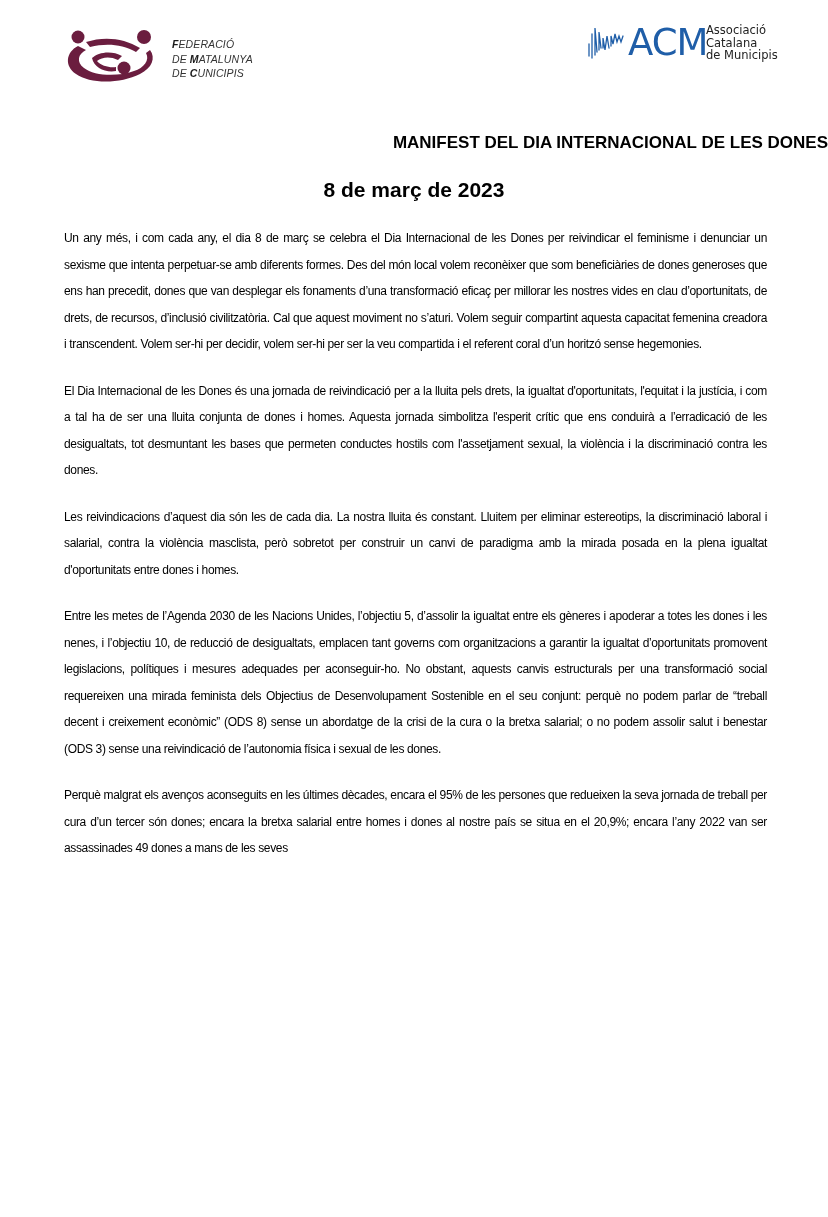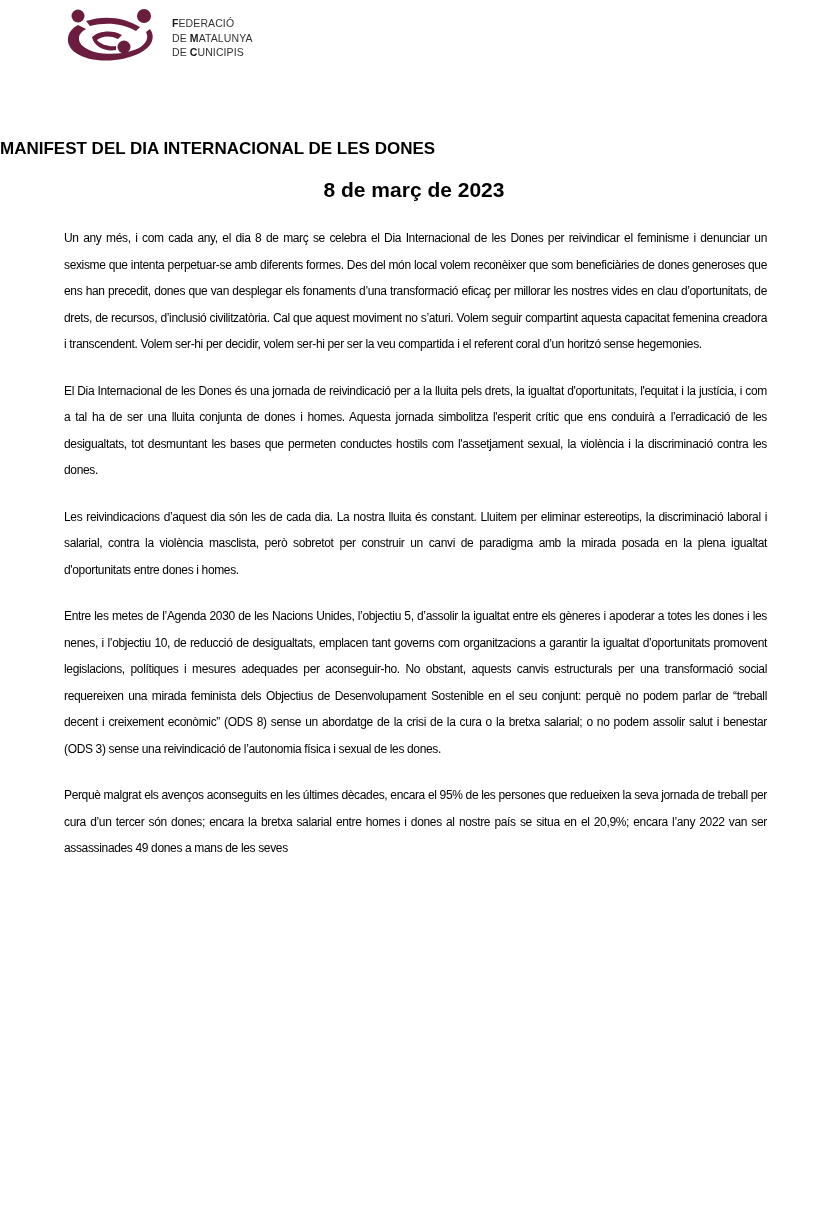--- a/index.html
+++ b/index.html
@@ -1,30 +1,30 @@
 <!DOCTYPE html>
 <html><head>
 <meta charset="utf-8">
 <style>
   html, body { margin: 0; padding: 0; background: #ffffff; }
   body { width: 828px; height: 1217px; overflow: hidden; position: relative;
          font-family: "Liberation Sans", sans-serif; color: #000; }
   .header { position: absolute; top: 0; left: 0; width: 828px; height: 90px; }
-  .fmc-logo { position: absolute; left: 64px; top: 7px; width: 200px; height: 60px; }
+  .fmc-logo { position: absolute; left: 64px; top: 28px; width: 200px; height: 60px; font-style: italic; }
   .fmc-mark { position: absolute; left: 0; top: 0; }
   .fmc-text { position: absolute; left: 108px; top: 9px; font-size: 10.5px; line-height: 14.5px;
               color: #333; letter-spacing: 0.1px; font-family: "Liberation Sans", sans-serif; }
   .fmc-text b { font-weight: bold; color: #1a1a1a; }
   .acm-logo { position: absolute; left: 586px; top: 18px; width: 200px; height: 54px; }
   .acm-mark { position: absolute; left: 0; top: 4px; }
   .acm-abbr { position: absolute; left: 42px; top: 5px; font-size: 37px; color: #1f5ea8;
               font-family: "DejaVu Sans", sans-serif; letter-spacing: -1px; line-height: 40px; }
   .acm-name { position: absolute; left: 120px; top: 6px; font-size: 11.5px; line-height: 12.5px; color: #222;
               font-family: "DejaVu Sans", sans-serif; }
-  .title { position: absolute; top: 139px; left: 0; width: 828px; text-align: left;
+  .title { position: absolute; top: 133px; left: 0; width: 828px; text-align: right;
            font-weight: bold; font-size: 17px; }
   .date { position: absolute; top: 178px; left: 0; width: 828px; text-align: center;
           font-weight: bold; font-size: 21px; }
   .content { position: absolute; left: 64px; top: 225px; width: 703px; }
   .content p { margin: 0 0 20px 0; font-size: 12px; line-height: 26.5px; text-align: justify;
                letter-spacing: -0.35px; word-spacing: 0px; font-family: "Liberation Sans", sans-serif; }
 </style>
 </head>
 <body>
 
@@ -40,20 +40,38 @@
         <path d="M28 30 C34 24, 48 22, 58 28 L54 32 C46 28, 38 29, 33 33 C37 38, 46 40, 52 39 L52 43 C42 45, 30 40, 28 30 Z"></path>
       </g>
     </svg>
     <div class="fmc-text">
       <div><b>F</b><span>EDERACIÓ</span></div>
       <div><span>DE </span><b>M</b><span>ATALUNYA</span></div>
       <div><span>DE </span><b>C</b><span>UNICIPIS</span></div>
     </div>
   </div>
 
+  <div class="acm-logo">
+    <svg class="acm-mark" width="40" height="40" viewBox="0 0 40 40">
+      <g stroke="#1f5ea8" stroke-width="1.3" fill="none" stroke-linecap="round">
+        <path d="M3 34 L3 22"></path>
+        <path d="M6 36 L6 12"></path>
+        <path d="M9 33 L9 6 L11 30"></path>
+        <path d="M13 28 L13 10 L15 26"></path>
+        <path d="M17 26 L17 16 L19 28 L21 14 L23 26"></path>
+        <path d="M25 24 L25 14 L27 22 L29 12 L31 20 L33 14 L35 20 L37 14"></path>
+      </g>
+    </svg>
+    <div class="acm-abbr">ACM</div>
+    <div class="acm-name">
+      <div>Associació</div>
+      <div>Catalana</div>
+      <div>de Municipis</div>
+    </div>
+  </div>
 </div>
 
 <div class="title">MANIFEST DEL DIA INTERNACIONAL DE LES DONES</div>
 <div class="date">8 de març de 2023</div>
 
 <div class="content">
   <p>Un any més, i com cada any, el dia 8 de març se celebra el Dia Internacional de les Dones per reivindicar el feminisme i denunciar un sexisme que intenta perpetuar-se amb diferents formes. Des del món local volem reconèixer que som beneficiàries de dones generoses que ens han precedit, dones que van desplegar els fonaments d’una transformació eficaç per millorar les nostres vides en clau d’oportunitats, de drets, de recursos, d’inclusió civilitzatòria. Cal que aquest moviment no s’aturi. Volem seguir compartint aquesta capacitat femenina creadora i transcendent. Volem ser-hi per decidir, volem ser-hi per ser la veu compartida i el referent coral d’un horitzó sense hegemonies.</p>
   <p>El Dia Internacional de les Dones és una jornada de reivindicació per a la lluita pels drets, la igualtat d'oportunitats, l'equitat i la justícia, i com a tal ha de ser una lluita conjunta de dones i homes. Aquesta jornada simbolitza l'esperit crític que ens conduirà a l’erradicació de les desigualtats, tot desmuntant les bases que permeten conductes hostils com l'assetjament sexual, la violència i la discriminació contra les dones.</p>
   <p>Les reivindicacions d’aquest dia són les de cada dia. La nostra lluita és constant. Lluitem per eliminar estereotips, la discriminació laboral i salarial, contra la violència masclista, però sobretot per construir un canvi de paradigma amb la mirada posada en la plena igualtat d'oportunitats entre dones i homes.</p>
   <p>Entre les metes de l’Agenda 2030 de les Nacions Unides, l’objectiu 5, d’assolir la igualtat entre els gèneres i apoderar a totes les dones i les nenes, i l’objectiu 10, de reducció de desigualtats, emplacen tant governs com organitzacions a garantir la igualtat d’oportunitats promovent legislacions, polítiques i mesures adequades per aconseguir-ho. No obstant, aquests canvis estructurals per una transformació social requereixen una mirada feminista dels Objectius de Desenvolupament Sostenible en el seu conjunt: perquè no podem parlar de “treball decent i creixement econòmic” (ODS 8) sense un abordatge de la crisi de la cura o la bretxa salarial; o no podem assolir salut i benestar (ODS 3) sense una reivindicació de l’autonomia física i sexual de les dones.</p>

